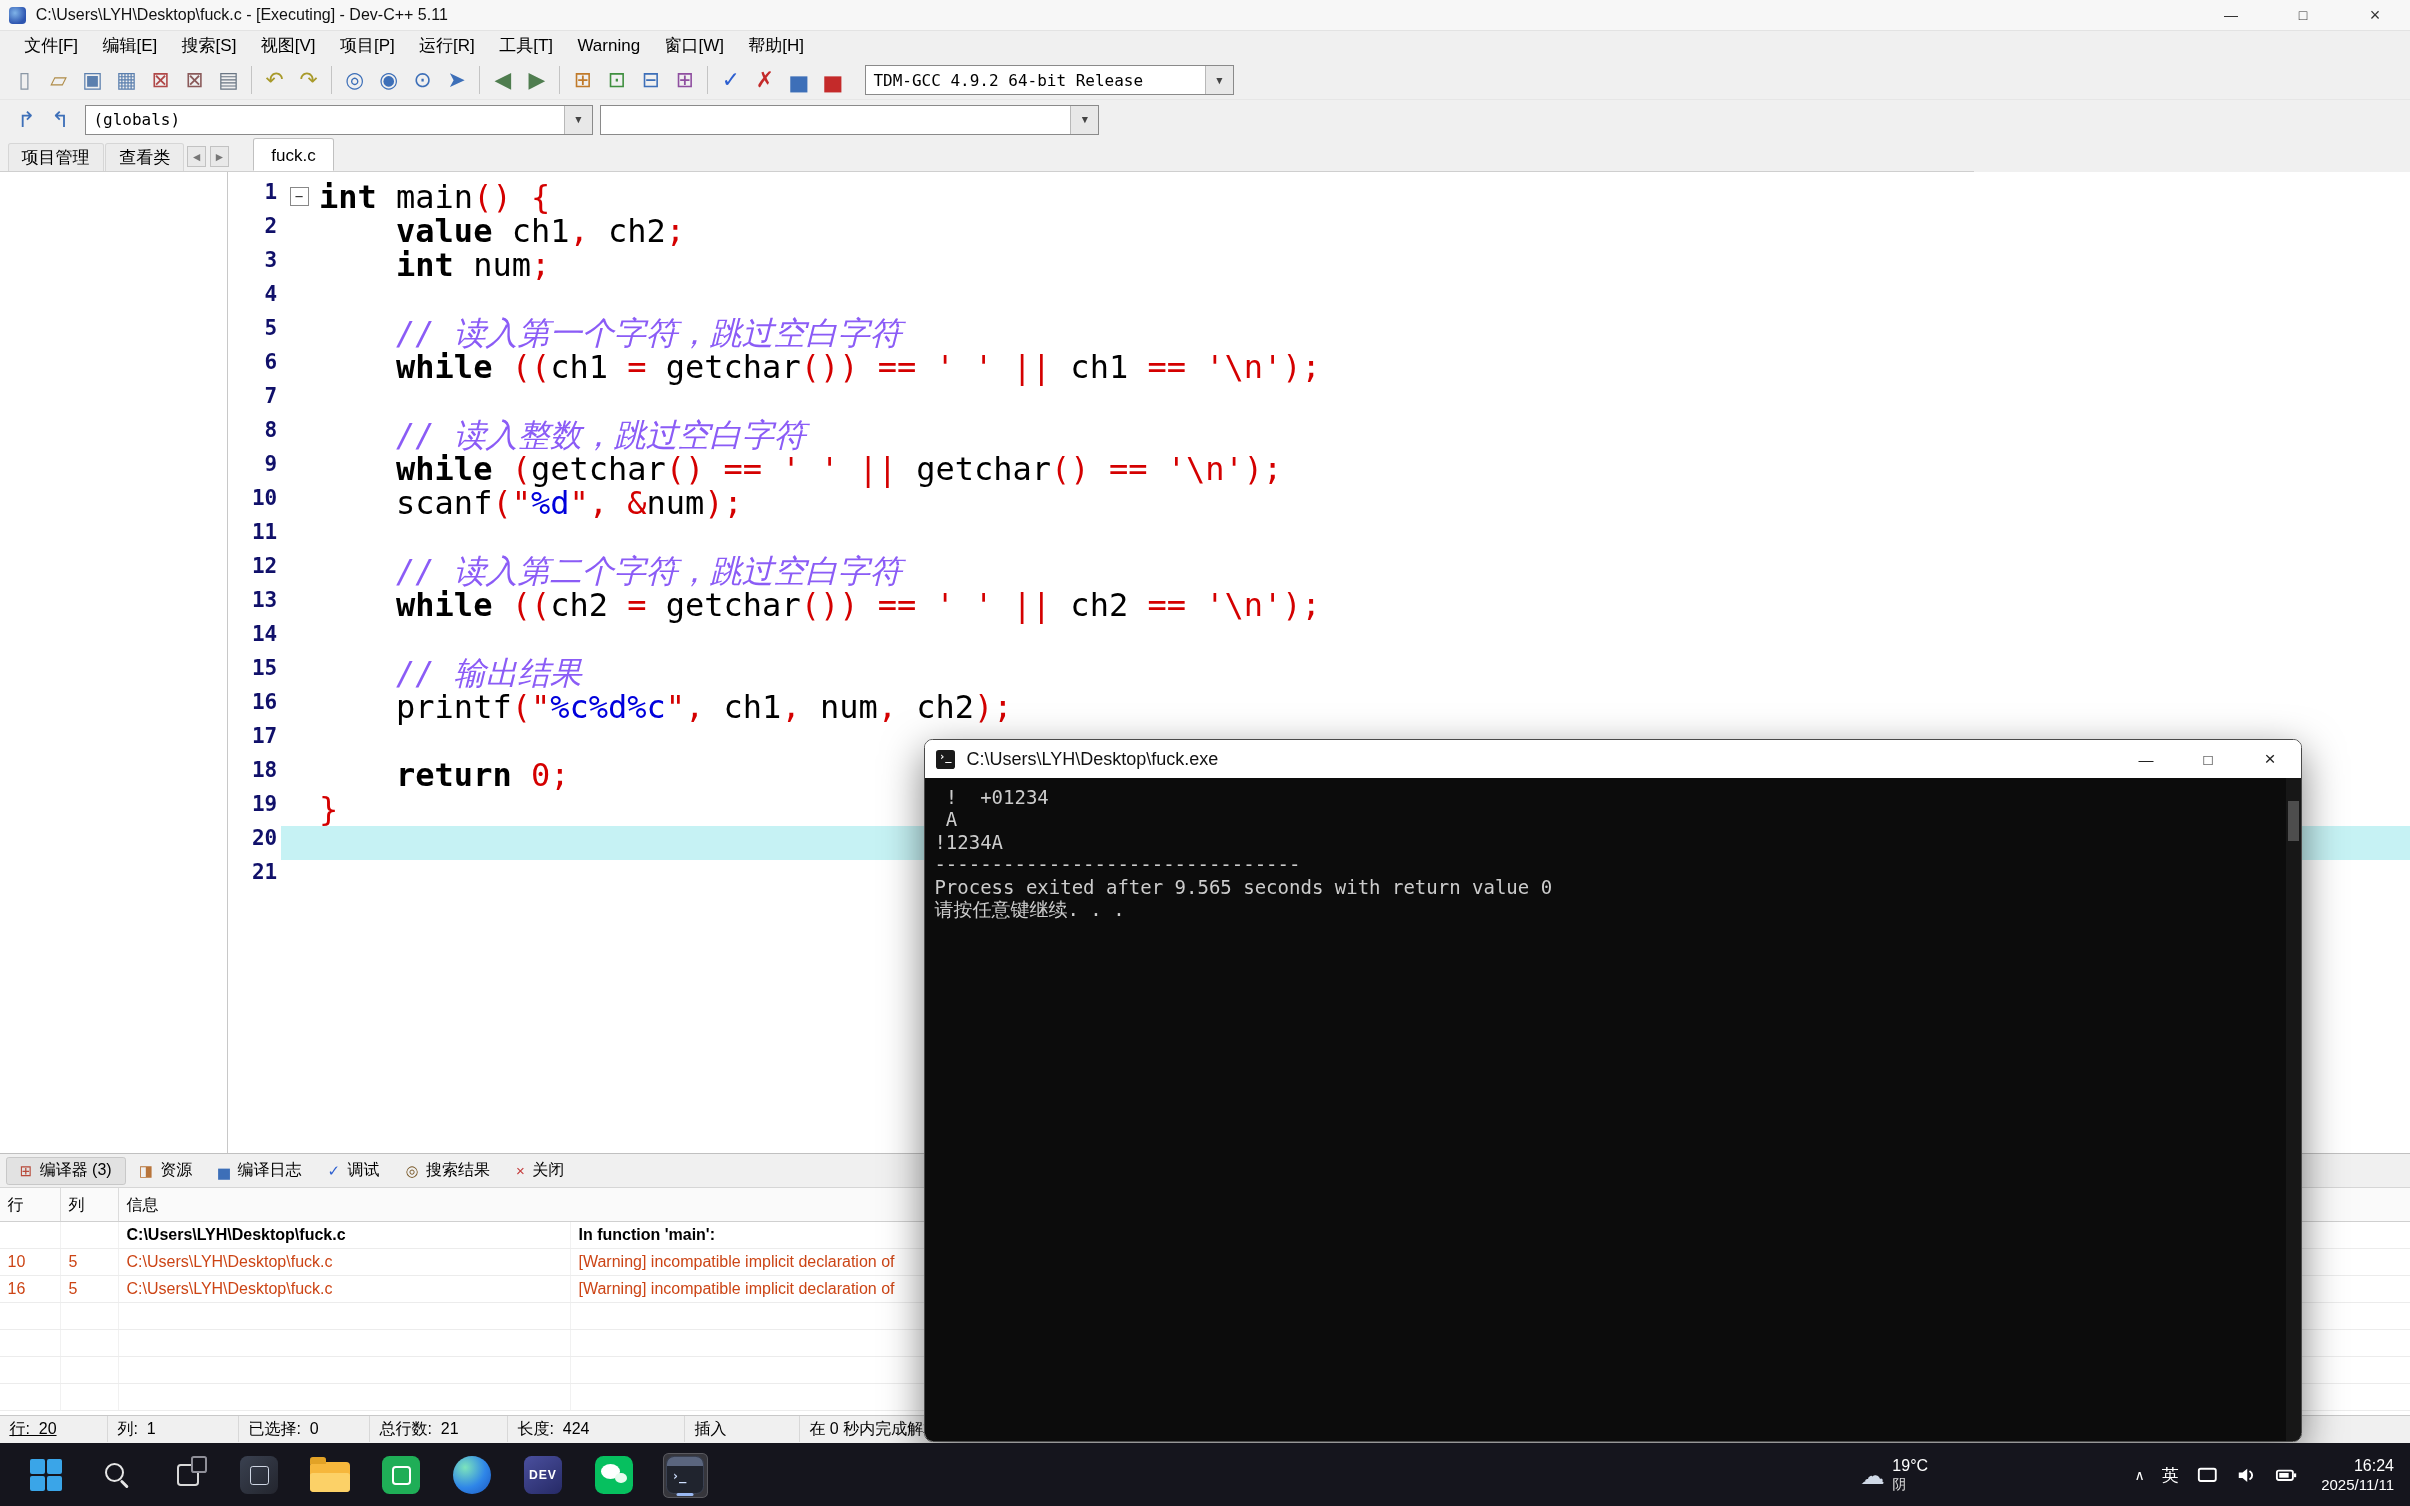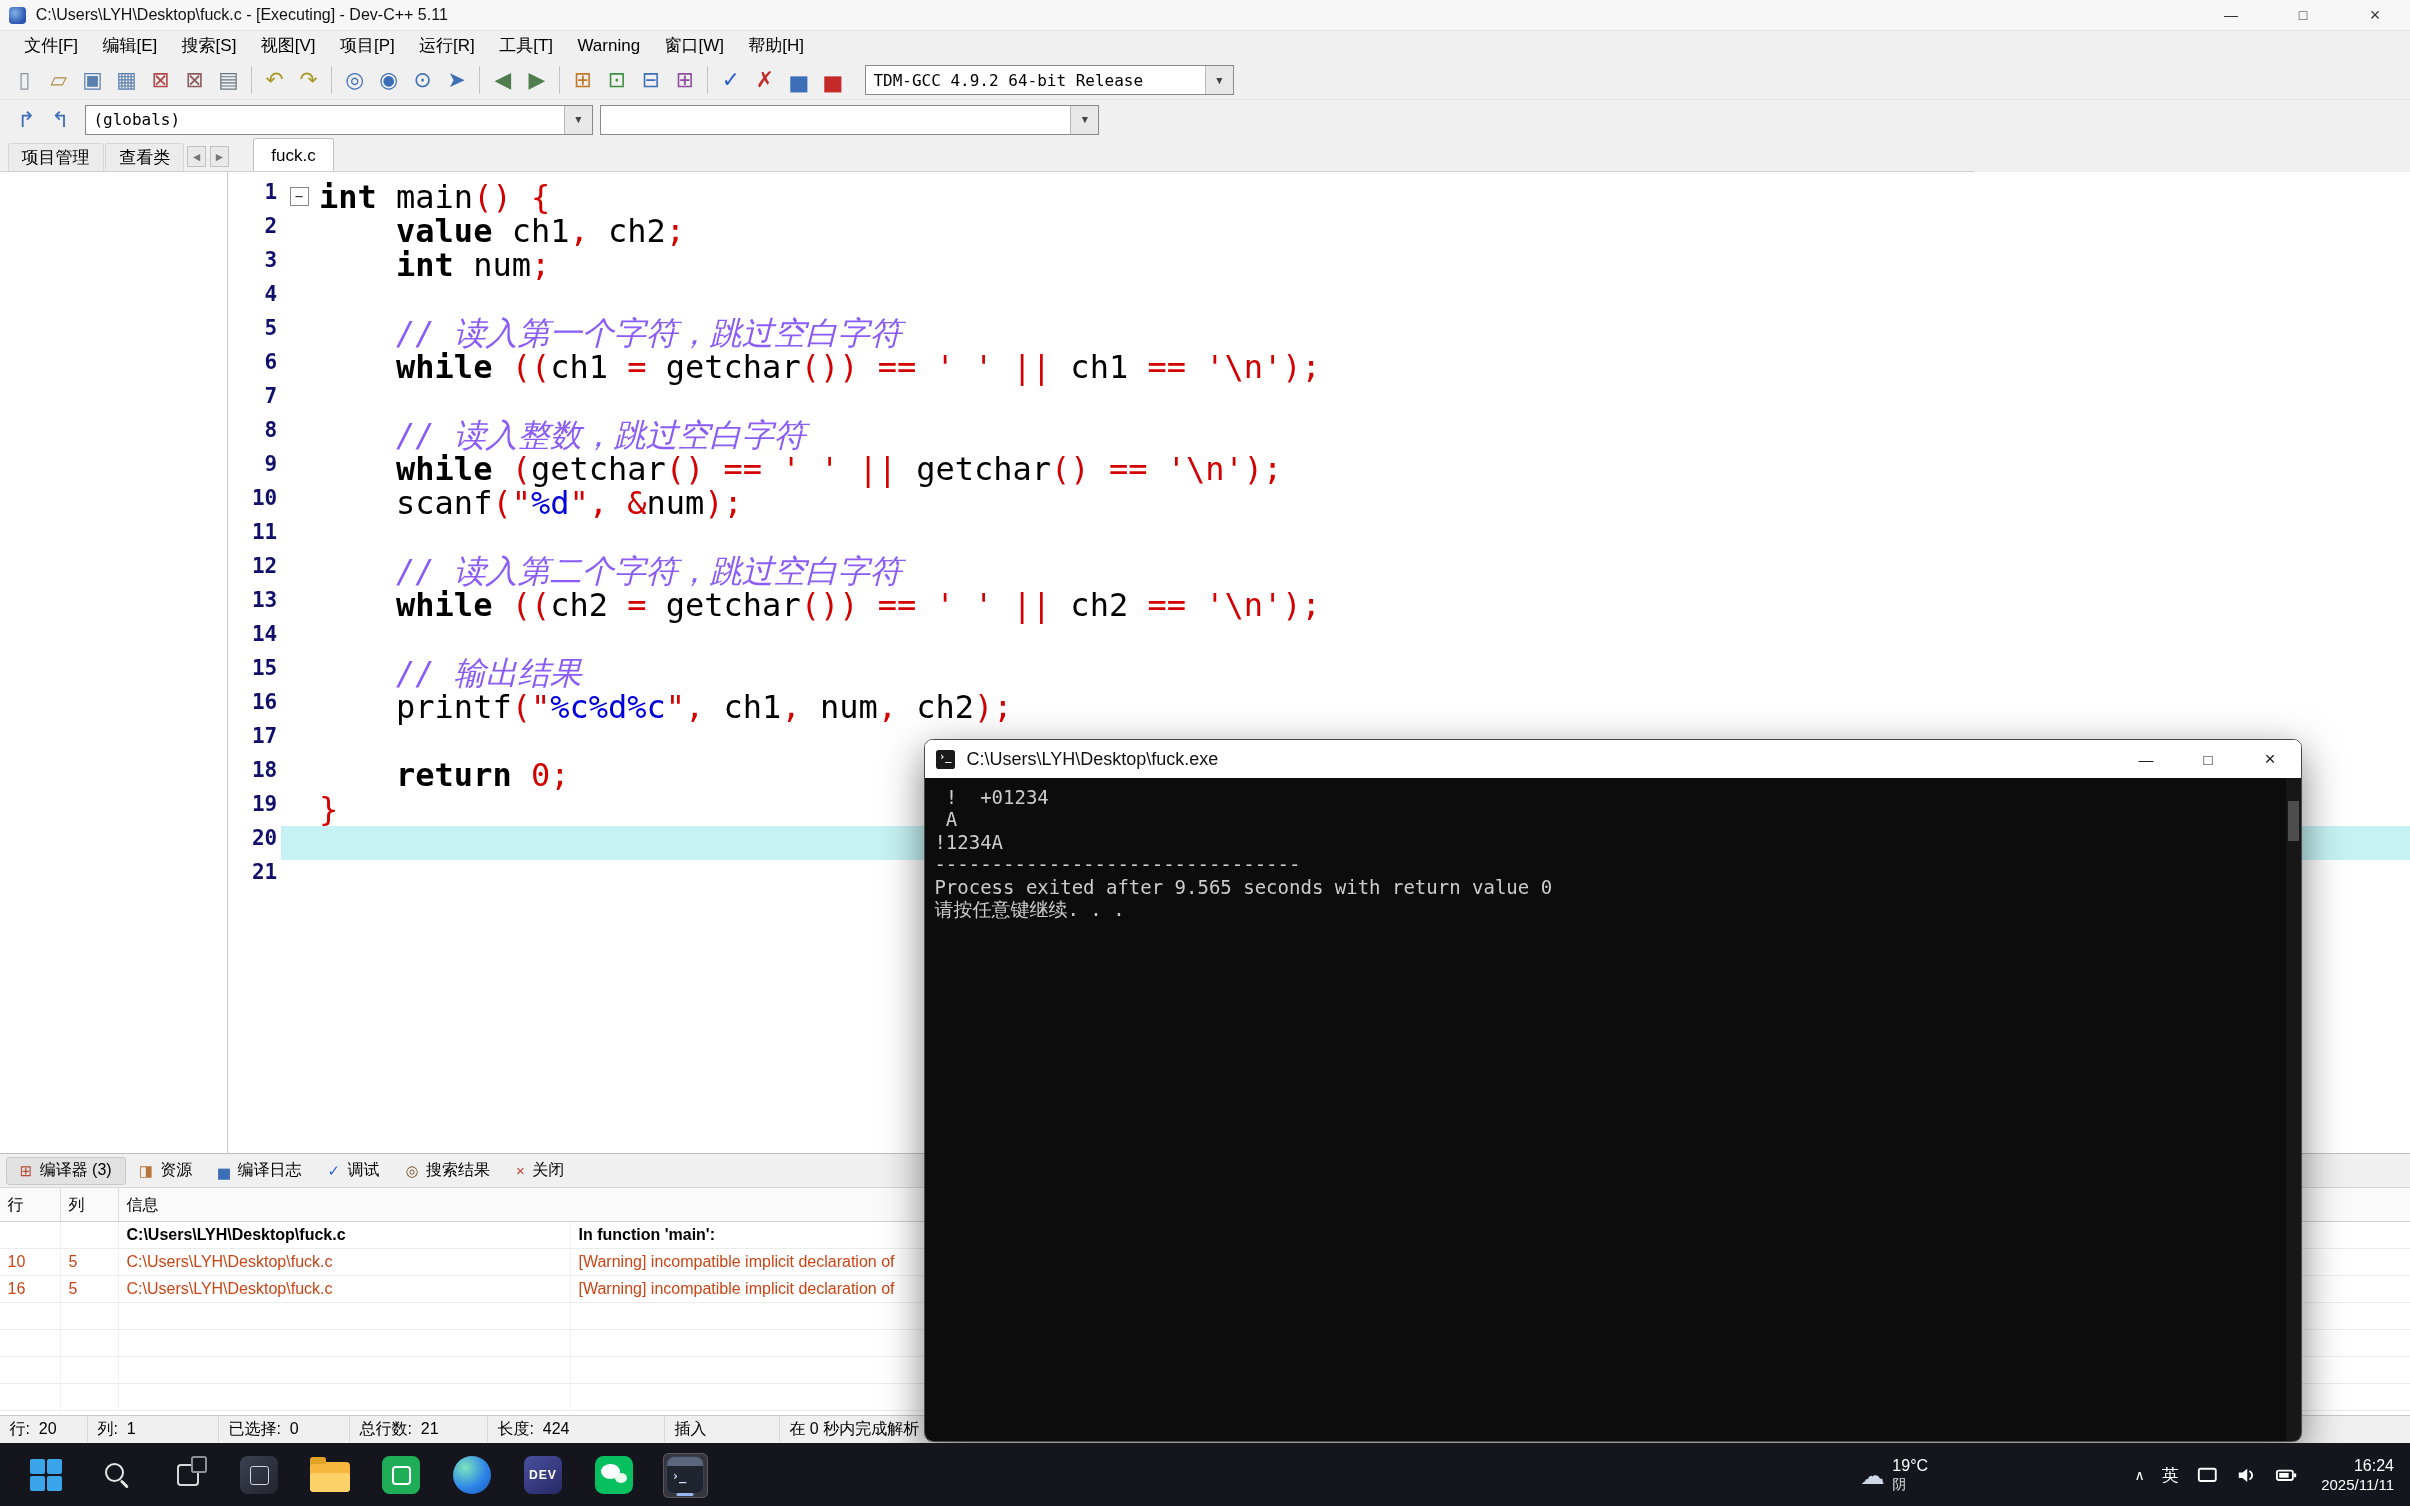--- a/index.html
+++ b/index.html
@@ -404,21 +404,21 @@
       <div class="ctable-row">
         <div class="col-line"></div>
         <div class="col-col"></div>
         <div class="col-unit"></div>
         <div class="col-msg"></div>
       </div>
     </div>
 </div>
 
 <div id="statusbar">
-    <div class="sb-seg" style="width: 88px;">行:  20</div>
+    <div class="sb-seg" style="width: 108px; text-decoration: underline;">行:  20</div>
     <div class="sb-seg" style="width: 131px;">列:  1</div>
     <div class="sb-seg" style="width: 131px;">已选择:  0</div>
     <div class="sb-seg" style="width: 138px;">总行数:  21</div>
     <div class="sb-seg" style="width: 177px;">长度:  424</div>
     <div class="sb-seg" style="width: 115px;">插入</div>
     <div class="sb-seg" style="width: 395px;">在 0 秒内完成解析</div>
   </div>
 
 <div id="console-win">
   <div id="console-titlebar">

